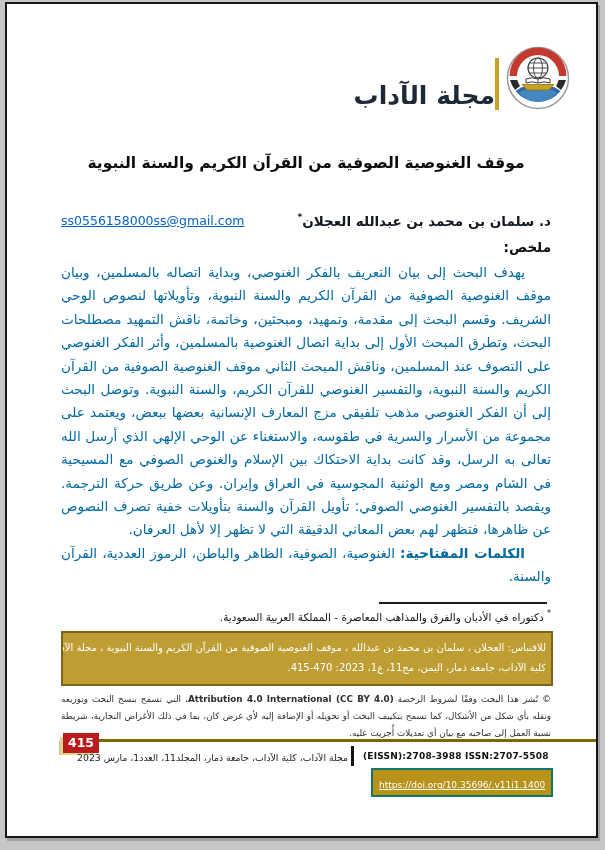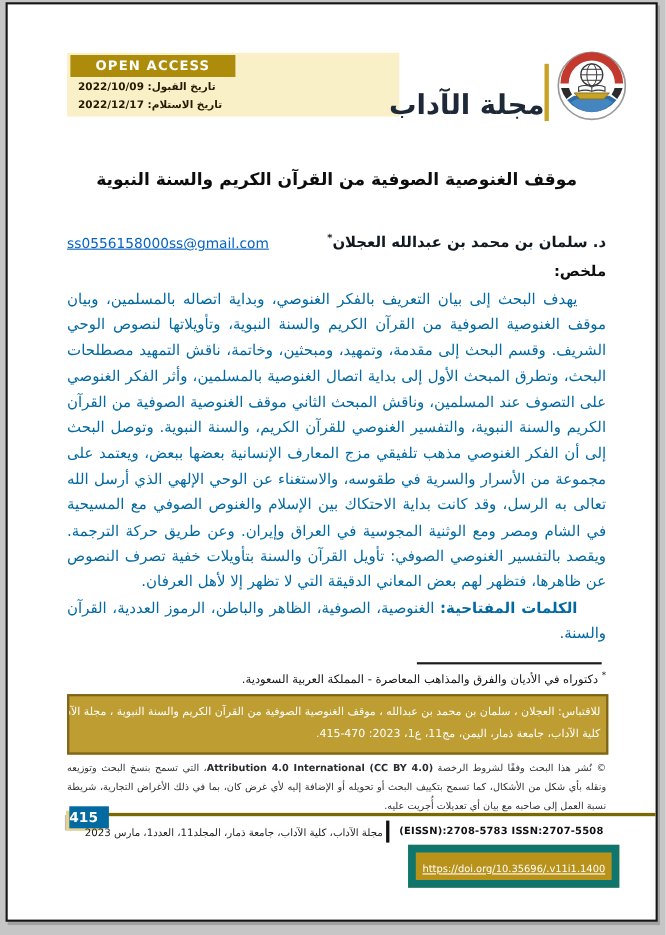--- a/index.html
+++ b/index.html
@@ -47,42 +47,37 @@
   .citation{position:absolute;top:627px;left:54px;width:478px;background:#BE9D33;border:2px solid #7E6417;
     color:#fff;padding:5px 5px 6px 5px;direction:rtl;font-size:10px;line-height:20px;overflow:hidden;}
   .citation .l1{text-align:justify;text-align-last:justify;white-space:nowrap;}
   .citation .l2{}
   
   .license{position:absolute;top:687px;left:54px;width:490px;direction:rtl;text-align:justify;
     font-size:8.8px;line-height:17px;color:#2d2d2d;}
   .license b{font-size:8.8px;}
   
   .footer-rule{position:absolute;top:735px;left:90px;right:0;height:2.5px;background:#7B6800;}
-  .page-badge{position:absolute;top:729px;left:56px;width:36px;height:20px;background:#0369a1;
-    color:#fff;font-weight:bold;font-size:12.5px;line-height:20px;
+  .page-badge{position:absolute;top:729px;left:56px;width:36px;height:20px;background:#b91c1c;
+    color:#fff;font-weight:bold;font-size:12.5px;text-align:center;line-height:20px;
     box-shadow:-4px 3px 0 -1px #E7D28C, -7px 5px 0 -3px #bdbdbd;}
   .footer-journal{position:absolute;top:748px;left:93px;width:248px;direction:rtl;text-align:center;
     font-size:9.3px;color:#1d1d1d;white-space:nowrap;}
   .footer-vbar{position:absolute;top:742px;left:344px;width:2.5px;height:20px;background:#111;}
   .footer-issn{position:absolute;top:747px;left:356px;direction:ltr;font-size:9px;font-weight:bold;
     color:#101010;letter-spacing:.2px;white-space:nowrap;}
-  .doi-badge{position:absolute;top:764px;left:364px;background:#B9921A;border:7px solid #0f766e;
+  .doi-badge{position:absolute;top:764px;left:364px;background:#B9921A;border:2px solid #0f766e;
     padding:3px 6px;direction:ltr;text-align:center;}
   .doi-badge a{color:#fff;font-size:9px;text-decoration:underline;white-space:nowrap;cursor:pointer;}
 </style>
 </head>
 <body>
 
 <div class="page">
 
-  <div class="access-box">
-    <div class="access-banner">OPEN ACCESS</div>
-    <div class="access-date date1">تاريخ القبول: 2022/10/09</div>
-    <div class="access-date date2">تاريخ الاستلام: 2022/12/17</div>
-  </div>
 
   <div class="logo-block">
     <div class="journal-name">مجلة الآداب</div>
     <div class="gold-bar"></div>
     <svg class="logo-svg" viewBox="0 0 64 64">
       <circle cx="32" cy="32" r="30.5" fill="#ffffff" stroke="#9a9a9a" stroke-width="1.5"></circle>
       <path d="M3.5 30 A28.5 28.5 0 0 1 60.5 30 L53 30 A21 21 0 0 0 11 30 Z" fill="#C4392E"></path>
       <path d="M4 34 A28.5 28.5 0 0 0 9 44 L14 40 A21.5 21.5 0 0 1 11.3 34 Z" fill="#2b2b2b"></path>
       <path d="M60 34 A28.5 28.5 0 0 1 55 44 L50 40 A21.5 21.5 0 0 0 52.7 34 Z" fill="#2b2b2b"></path>
       <path d="M9.5 45 A28.5 28.5 0 0 0 54.5 45 L48 41 L16 41 Z" fill="#2E6DA4"></path>
@@ -115,16 +110,16 @@
     <div class="l1">للاقتباس: العجلان ، سلمان بن محمد بن عبدالله ، موقف الغنوصية الصوفية من القرآن الكريم والسنة النبوية ، مجلة الآداب،</div>
     <div class="l2">كلية الآداب، جامعة ذمار، اليمن، مج11، ع1، 2023: 470-415.</div>
   </div>
 
   <div class="license"><span>© نُشر هذا البحث وفقًا لشروط الرخصة </span><b>Attribution 4.0 International (CC BY 4.0)</b><span>، التي تسمح بنسخ البحث وتوزيعه ونقله بأي شكل من الأشكال، كما تسمح بتكييف البحث أو تحويله أو الإضافة إليه لأي غرض كان، بما في ذلك الأغراض التجارية، شريطة نسبة العمل إلى صاحبه مع بيان أي تعديلات أُجريت عليه.</span></div>
 
   <div class="footer-rule"></div>
   <div class="page-badge">415</div>
   <div class="footer-journal">مجلة الآداب، كلية الآداب، جامعة ذمار، المجلد11، العدد1، مارس 2023</div>
   <div class="footer-vbar"></div>
-  <div class="footer-issn">(EISSN):2708-5783 ISSN:2707-5508</div>
+  <div class="footer-issn">(EISSN):2708-3988 ISSN:2707-5508</div>
   <div class="doi-badge"><a>https://doi.org/10.35696/.v11i1.1400</a></div>
 
 </div>
 
 </body></html>

